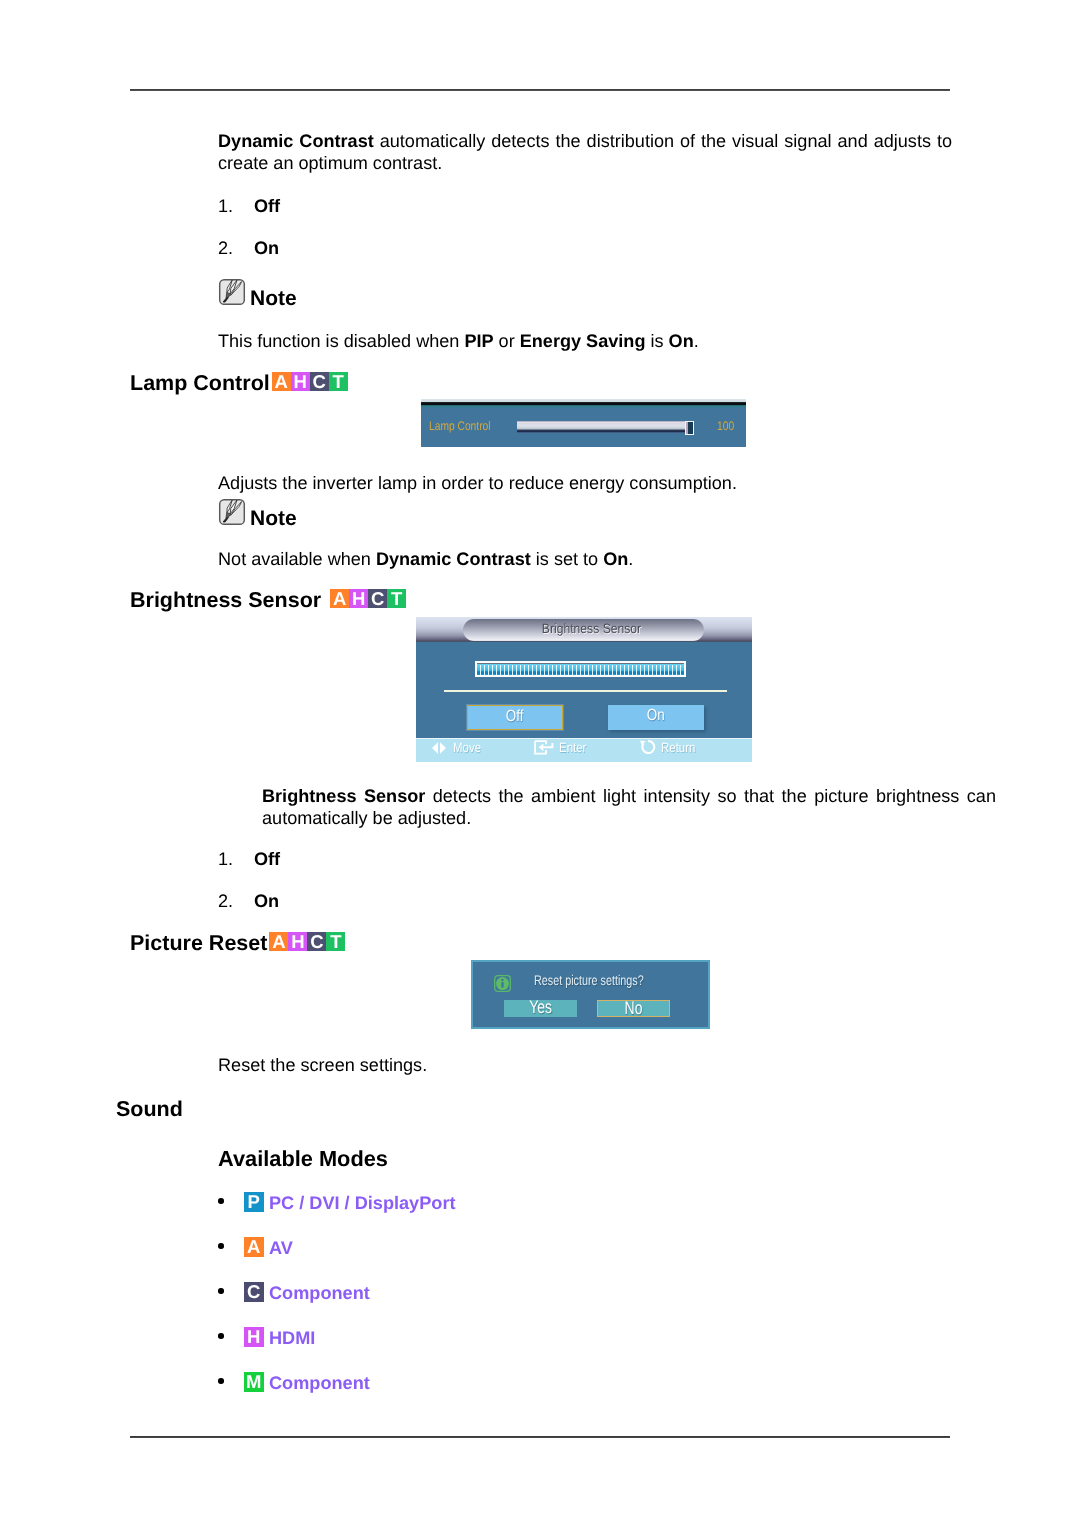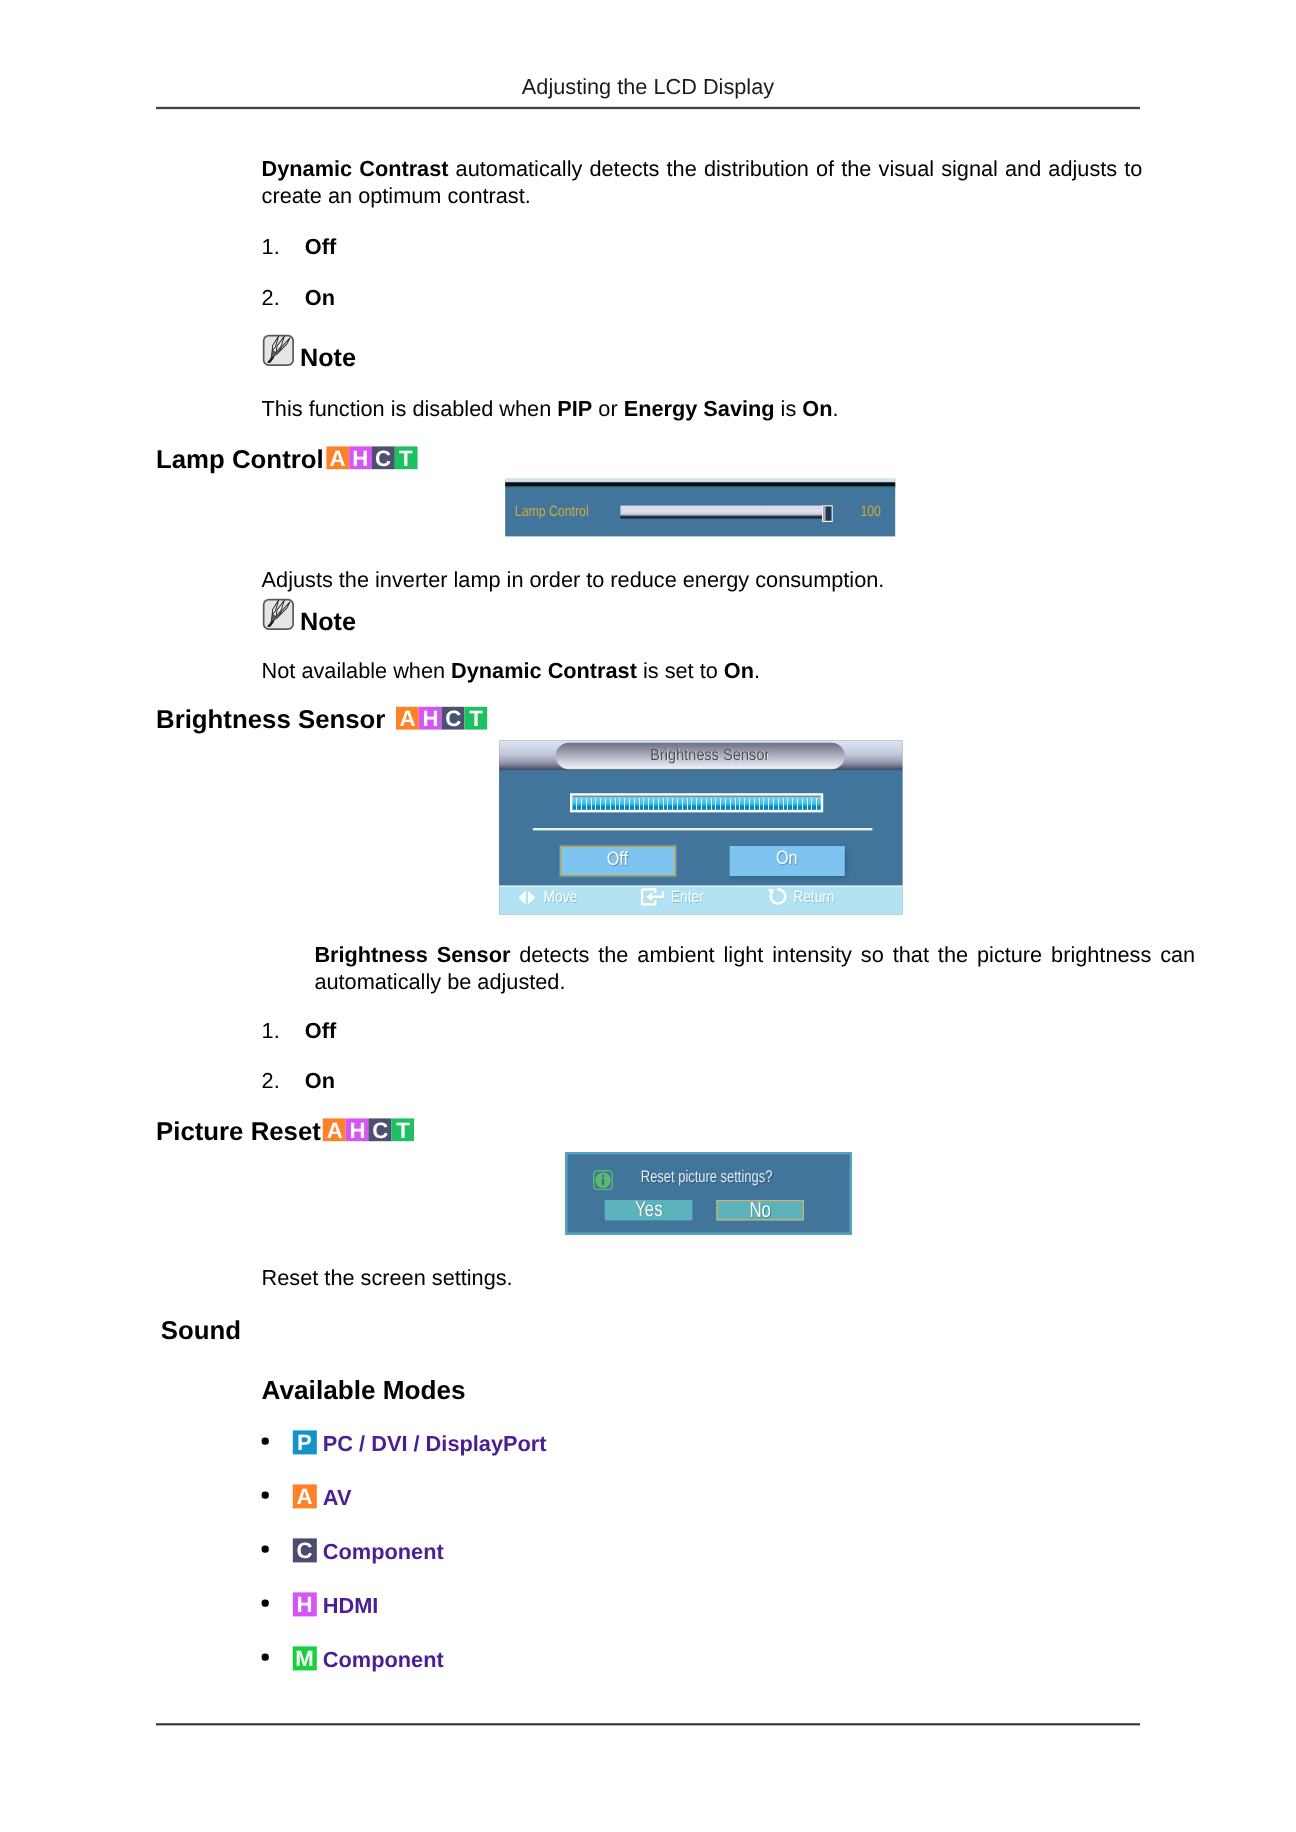--- a/index.html
+++ b/index.html
@@ -103,27 +103,26 @@
      text-shadow:0.7px 0.7px 1px rgba(25,70,90,.55); }
   .dlg-btn > span { display:inline-block; transform:scaleX(0.78); }
   .dlg-yes { left:31px; }
   .dlg-no  { left:124px; border:1.5px solid #d6b267; }
 
   
   .mode-row { position:relative; height:45.05px; white-space:nowrap; }
   .mode-bul { position:absolute; left:0; top:6px; width:5.5px; height:5.5px; border-radius:50%; background:#000; }
   .mode-bdg { position:absolute; left:26px; top:0px; width:19.5px; height:19.5px; font-size:18.5px;
       line-height:20px; text-align:center; font-weight:bold; color:#fff; }
-  .mode-lbl { position:absolute; left:51px; top:1px; font-size:18.15px; font-weight:bold; color:#4c1d95; }
+  .mode-lbl { position:absolute; left:51px; top:1px; font-size:18.15px; font-weight:bold; color:#8b5cf6; }
 </style>
 </head>
 <body>
 
 <div class="page">
-  <div class="abs hdr-title">Adjusting the LCD Display</div>
   <div class="abs hdr-rule"></div>
   <div class="abs ftr-rule"></div>
 
   <div class="abs body-text" style="left:218px; top:130px; width:734px; text-align:justify;">
     <b>Dynamic Contrast</b><span> automatically detects the distribution of the visual signal and adjusts to create an optimum contrast.</span>
   </div>
 
   <div class="abs" style="left:218px; top:196px;">
     <span class="num">1.</span>
     <span class="itm" style="position:absolute; left:36px; top:0;">Off</span>
@@ -252,21 +251,21 @@
           <rect x="7.45" y="7.0" width="2.1" height="5.6" rx="0.5" ry="0.5" fill="#3f7198"></rect>
         </svg>
     </span>
     <span class="dlg-msg">Reset picture settings?</span>
     <div class="dlg-btn dlg-yes"><span>Yes</span></div>
     <div class="dlg-btn dlg-no"><span>No</span></div>
   </div>
 
   <div class="abs body-text" style="left:218px; top:1054px; width:740px;">Reset the screen settings.</div>
 
-  <div class="abs h2" style="left:134px; top:1097px; color:#000;">Sound</div>
+  <div class="abs h2" style="left:116px; top:1097px; color:#000;">Sound</div>
   <div class="abs h3" style="left:218px; top:1146px; color:#000;">Available Modes</div>
 
   <div class="abs" id="modes-list" style="left:218px; top:1192.3px; width:500px;">
       <div class="mode-row">
         <span class="mode-bul"></span>
         <span class="mode-bdg" style="background:#1393ca">P</span>
         <span class="mode-lbl">PC / DVI / DisplayPort</span>
       </div>
       <div class="mode-row">
         <span class="mode-bul"></span>

